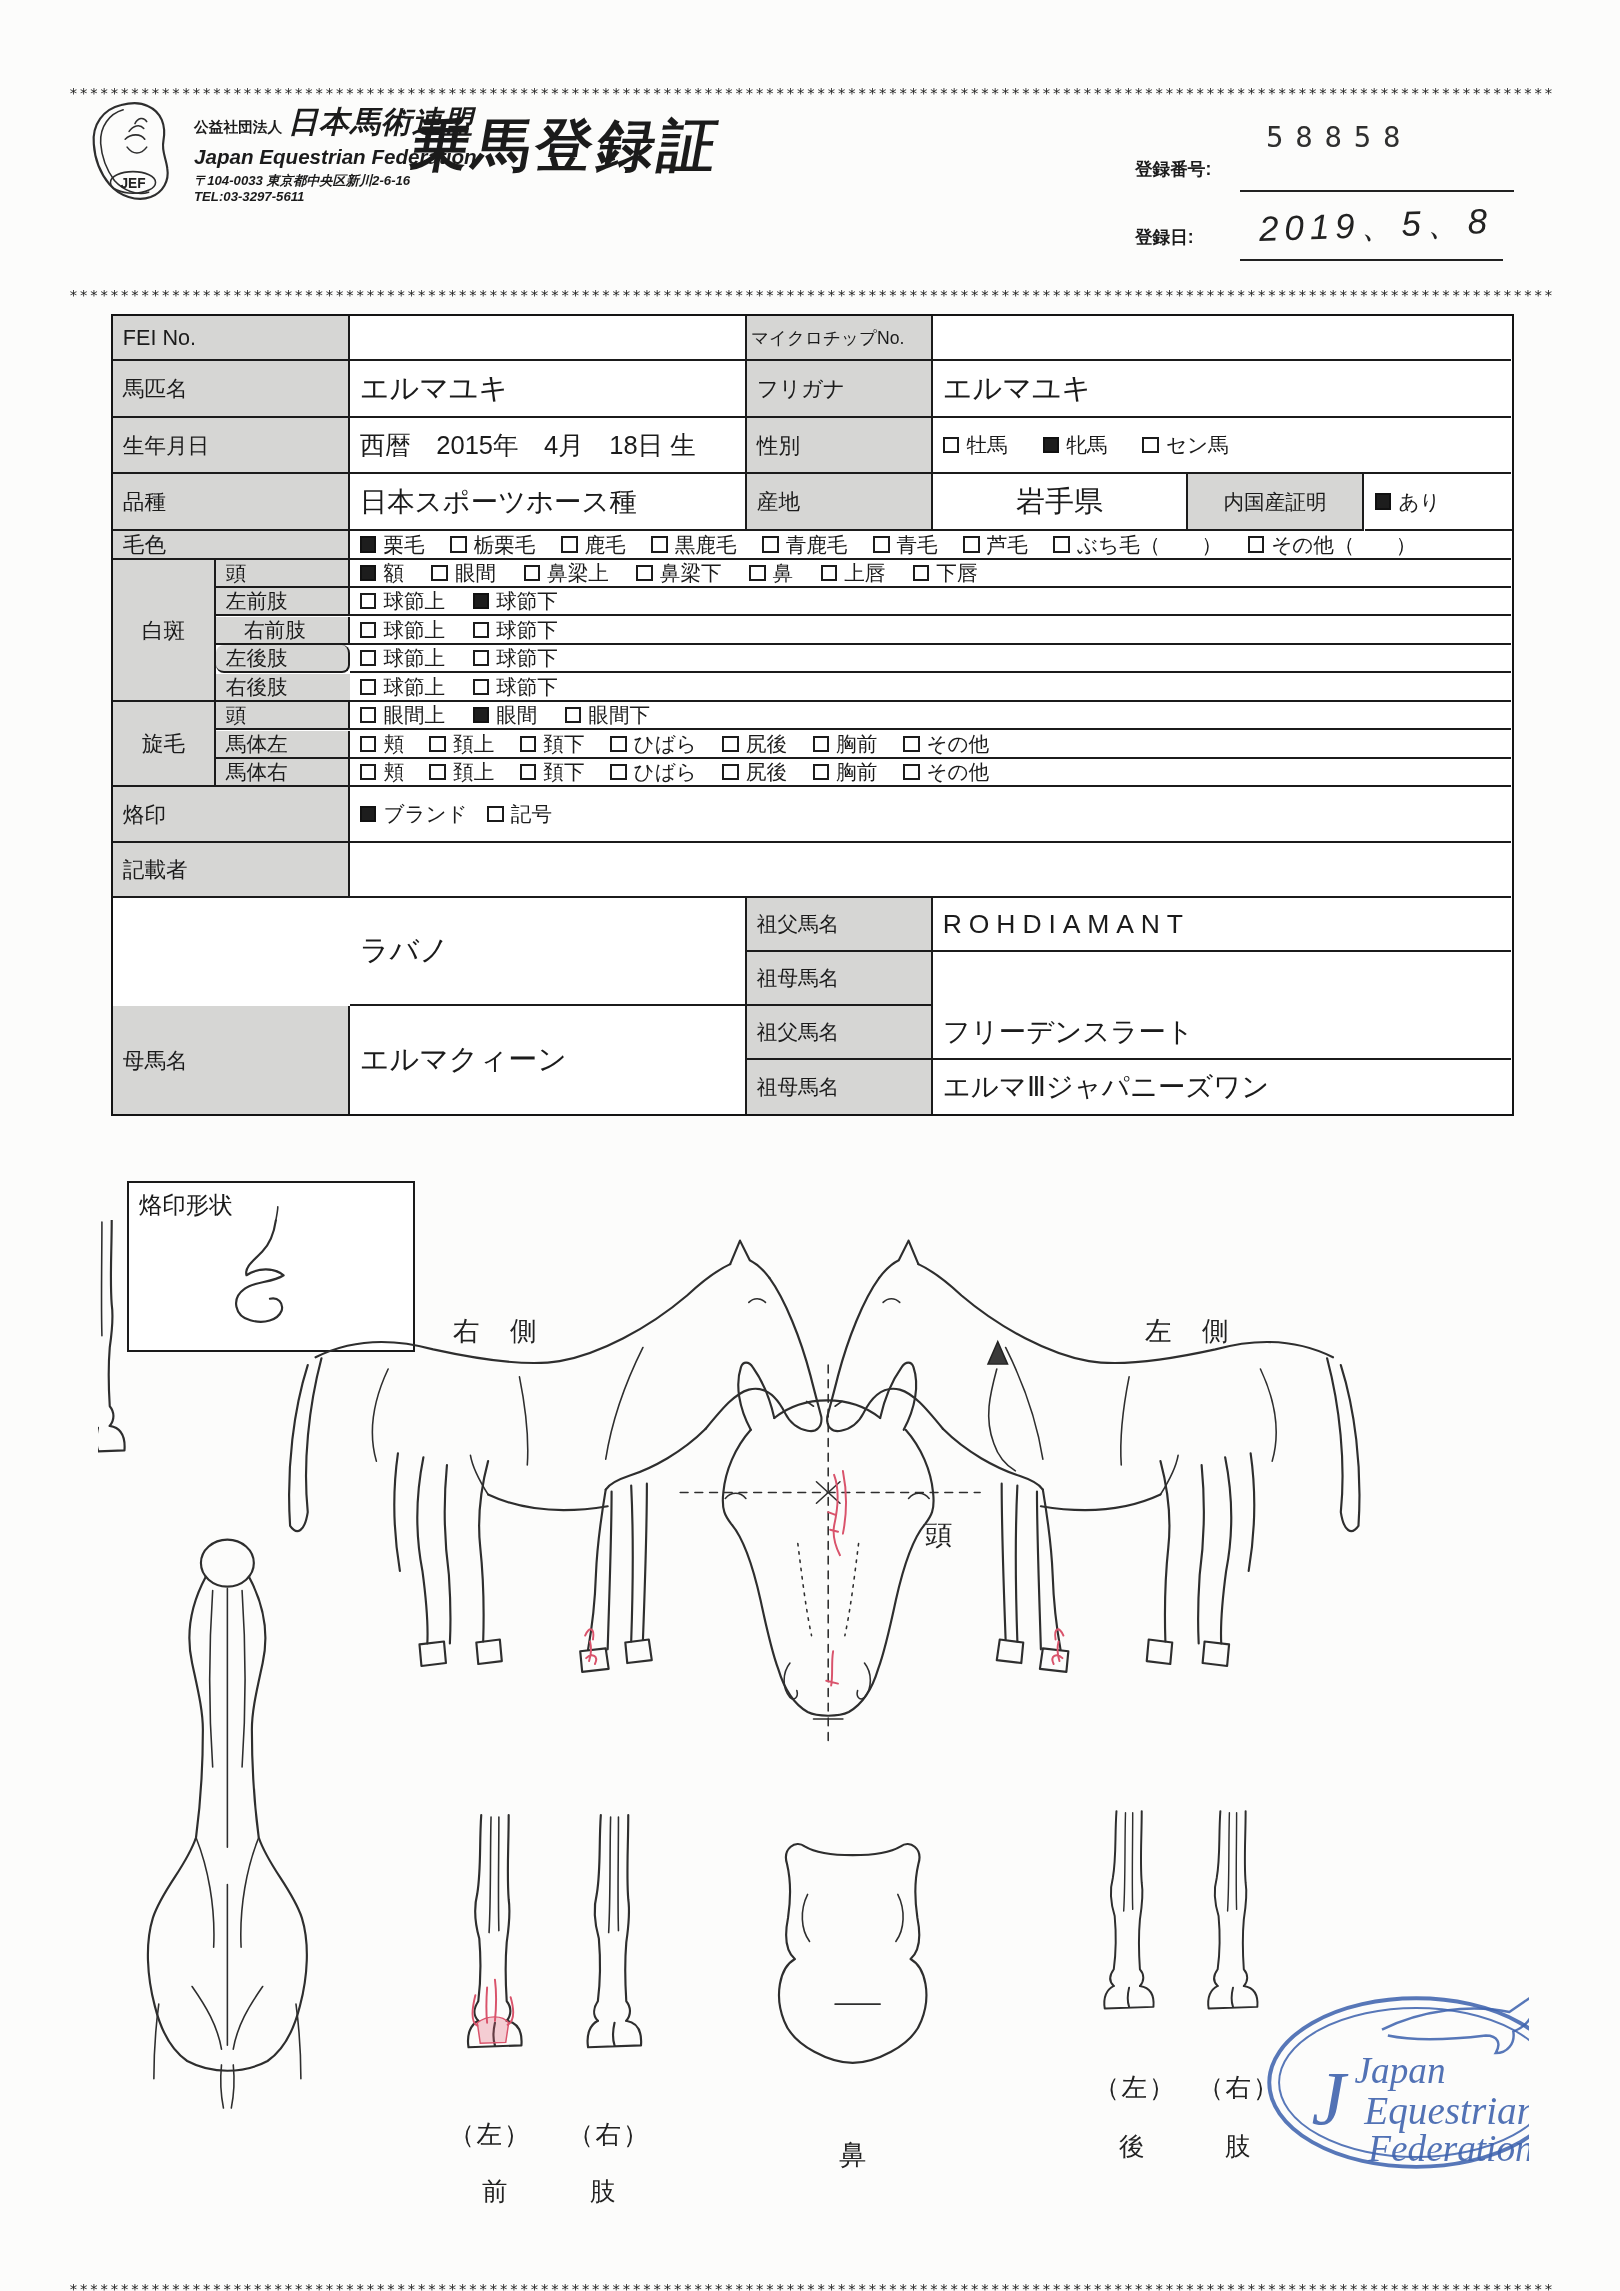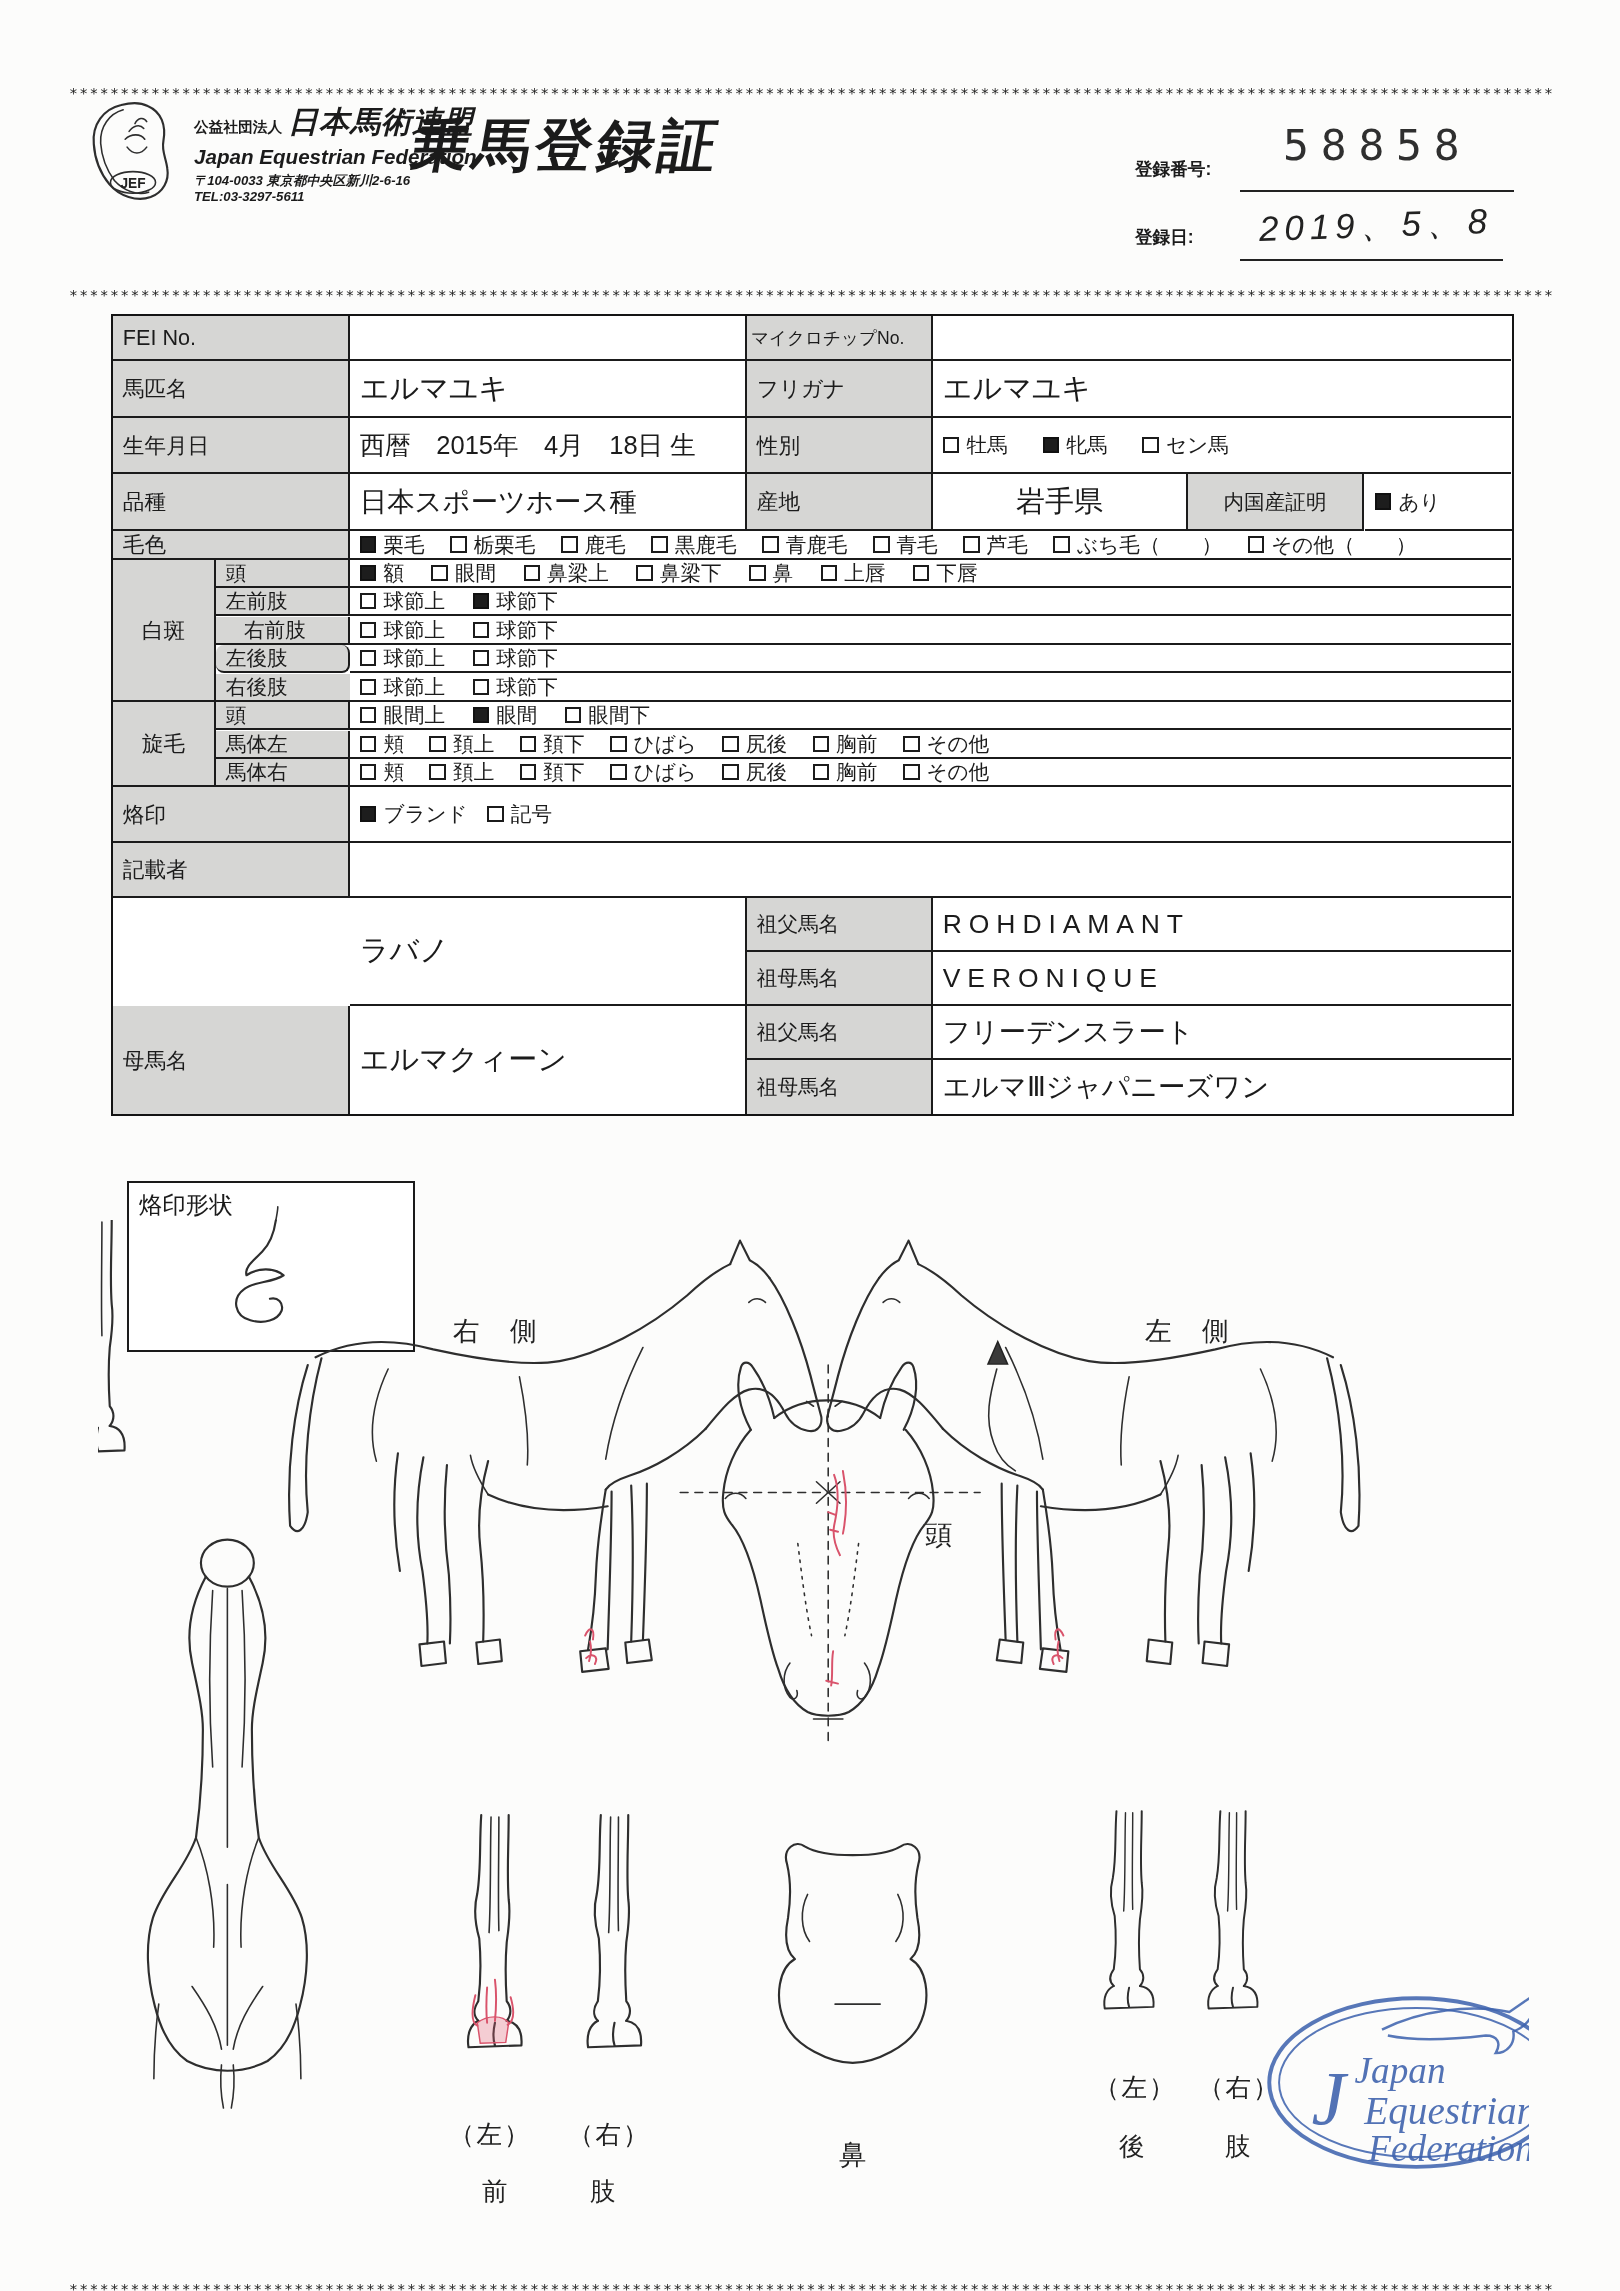--- a/index.html
+++ b/index.html
@@ -20,21 +20,21 @@
   .org-name{font-size:30px;font-weight:bold;font-style:italic;letter-spacing:1px;}
   .org-en{font-size:20.6px;font-style:italic;font-weight:bold;margin-top:2px;}
   .org-addr{font-size:13.2px;font-style:italic;font-weight:bold;line-height:1.25;}
   .doc-title{
     font-size:57px;font-weight:bold;letter-spacing:4.9px;
     transform:skewX(-10deg);white-space:nowrap;
   }
   .reg-label{font-size:17.6px;font-weight:bold;}
   .reg-no{
     font-family:"DejaVu Sans Mono",monospace;
-    font-size:43px;letter-spacing:11.8px;color:#2f2f2f;white-space:nowrap;margin-left:17px;
+    font-size:29px;letter-spacing:11.8px;color:#2f2f2f;white-space:nowrap;
   }
   .reg-date{
     font-size:35px;font-style:italic;letter-spacing:5.9px;color:#222;
     transform:rotate(-2deg);white-space:nowrap;
   }
   .uline{border-bottom:2.9px solid #222;height:0;}
   
   .tbl{
     position:absolute;left:111px;top:314px;width:1399px;height:798px;
     border:2.9px solid #141414;background:#fff;box-sizing:content-box;
@@ -361,21 +361,20 @@
       </span>
     </div>
 
   <div class="cell gray lab" style="left:0;top:527px;width:237px;height:55px;">記載者</div>
   <div class="cell val" style="left:237px;top:527px;width:1161px;height:55px;border-right:none;"></div>
 
   <div class="cell val-big" style="left:237px;top:582px;width:397px;height:108px;">ラバノ</div>
   <div class="cell gray lab-s" style="left:634px;top:582px;width:186px;height:54px;">祖父馬名</div>
   <div class="cell latin" style="left:820px;top:582px;width:578px;height:54px;border-right:none;">ROHDIAMANT</div>
   <div class="cell gray lab-s" style="left:634px;top:636px;width:186px;height:54px;">祖母馬名</div>
-  <div class="cell latin" style="left:820px;top:636px;width:578px;height:54px;border-right:none;">VERONIQUE</div>
 
   <div class="cell gray lab" style="left:0;top:690px;width:237px;height:108px;border-bottom:none;">母馬名</div>
   <div class="cell val-big" style="left:237px;top:690px;width:397px;height:108px;border-bottom:none;">エルマクィーン</div>
   <div class="cell gray lab-s" style="left:634px;top:690px;width:186px;height:54px;">祖父馬名</div>
   <div class="cell val" style="left:820px;top:690px;width:578px;height:54px;border-right:none;">フリーデンスラート</div>
   <div class="cell gray lab-s" style="left:634px;top:744px;width:186px;height:54px;border-bottom:none;">祖母馬名</div>
   <div class="cell val" style="left:820px;top:744px;width:578px;height:54px;border-right:none;border-bottom:none;">エルマⅢジャパニーズワン</div>
 </div>
 
 <div class="brandbox">

